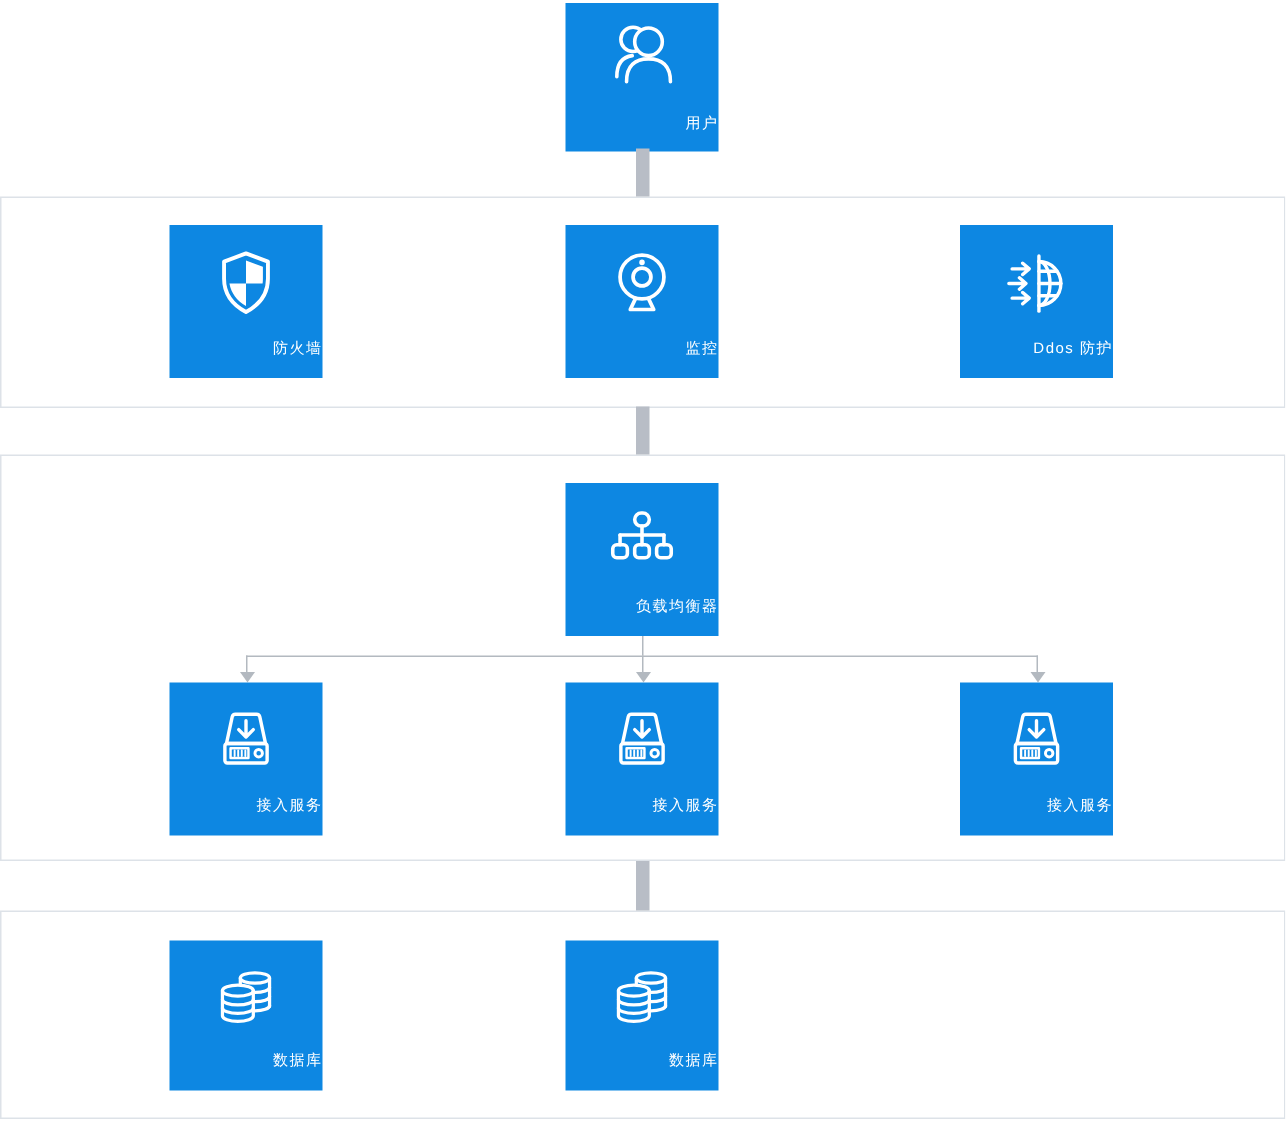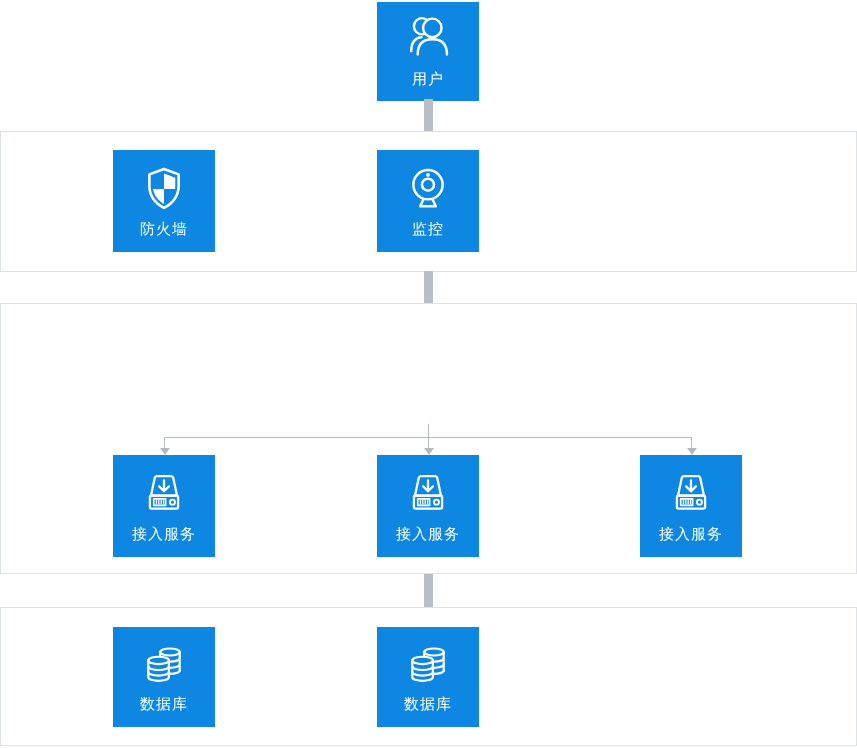--- a/index.html
+++ b/index.html
@@ -24,22 +24,22 @@
     z-index:2;
   }
   .node.small{height:99px;}
   .node .icon{
     position:absolute;top:13px;left:0;width:100%;
     display:flex;justify-content:center;
   }
   .node.small .icon{top:8px;}
   .node .label{
     position:absolute;left:0;bottom:13px;width:100%;
-    text-align:center;color:var(--text-white);
-    font-size:15px;letter-spacing:1px;white-space:nowrap;
+    text-align:right;color:var(--text-white);
+    font-size:10px;letter-spacing:1px;white-space:nowrap;
   }
   .node.small .label{bottom:12px;}
   .tree-line{position:absolute;background:var(--line-gray);z-index:1;}
   .arrow-down{
     position:absolute;width:0;height:0;z-index:1;
     border-left:5px solid transparent;
     border-right:5px solid transparent;
     border-top:7px solid var(--line-gray);
   }
   .wfill{fill:#fff;stroke:none;}
@@ -95,21 +95,51 @@
     <span class="icon">
       <svg width="52" height="52" viewBox="0 0 48 48" fill="none" stroke="#fff" stroke-width="2.4" stroke-linecap="round" stroke-linejoin="round">
         <path d="M24 5.5 L37.5 10.5 V21 C37.5 30.5 32 37.2 24 41.5 C16 37.2 10.5 30.5 10.5 21 V10.5 Z"></path>
         <path class="wfill" d="M24 9.8 L34.4 13.7 L34.4 21 C34.4 22 34.35 23 34.2 24 H24 Z"></path>
         <path class="wfill" d="M24 24 H13.8 C14.9 30 18.4 34.6 24 37.9 Z"></path>
       </svg>
     </span>
     <span class="label">防火墙</span>
   </div>
 
-
+  <div class="node" style="left:640px;top:150px">
+    <span class="icon">
+      <svg width="52" height="52" viewBox="0 0 48 48" fill="none" stroke="#fff" stroke-width="2.1" stroke-linecap="round" stroke-linejoin="round">
+        <path d="M25.5 7 V41"></path>
+        <path d="M25.5 10.5 A13.5 13.5 0 0 1 25.5 37.5"></path>
+        <path d="M25.5 10.5 A6.8 13.5 0 0 1 25.5 37.5"></path>
+        <path d="M25.5 16.5 H36.5"></path>
+        <path d="M25.5 24 H39"></path>
+        <path d="M25.5 31.5 H36.5"></path>
+        <path d="M9 15 H19 M15.5 11.5 L19.5 15 L15.5 18.5"></path>
+        <path d="M7 24 H17 M13.5 20.5 L17.5 24 L13.5 27.5"></path>
+        <path d="M9 33 H19 M15.5 29.5 L19.5 33 L15.5 36.5"></path>
+      </svg>
+    </span>
+    <span class="label">Ddos 防护</span>
+  </div>
+
+  <div class="node" style="left:377px;top:322px">
+    <span class="icon">
+      <svg width="52" height="52" viewBox="0 0 48 48" fill="none" stroke="#fff" stroke-width="2.2" stroke-linecap="round" stroke-linejoin="round">
+        <rect x="19.5" y="6.5" width="9" height="8" rx="4"></rect>
+        <path d="M24 14.5 V20"></path>
+        <path d="M10.5 20 H37.5"></path>
+        <path d="M10.5 20 V26 M24 20 V26 M37.5 20 V26"></path>
+        <rect x="6" y="26" width="9" height="8" rx="2.5"></rect>
+        <rect x="19.5" y="26" width="9" height="8" rx="2.5"></rect>
+        <rect x="33" y="26" width="9" height="8" rx="2.5"></rect>
+      </svg>
+    </span>
+    <span class="label">负载均衡器</span>
+  </div>
 
   <div class="node" style="left:113px;top:455px">
     <span class="icon">
       <svg width="52" height="52" viewBox="0 0 48 48" fill="none" stroke="#fff" stroke-width="2.1" stroke-linecap="round" stroke-linejoin="round">
         <path d="M17.5 7.5 H30.5 C31.5 7.5 32.3 8.2 32.5 9.1 L36 25.5 H12 L15.5 9.1 C15.7 8.2 16.5 7.5 17.5 7.5 Z"></path>
         <rect x="11" y="25.5" width="26" height="12" rx="1.5"></rect>
         <path d="M24 11.5 V21.5 M19.5 17 L24 21.5 L28.5 17"></path>
         <rect x="14.5" y="28.5" width="11" height="6" stroke-width="1.5"></rect>
         <path d="M17 29.8 V33.2 M19.2 29.8 V33.2 M21.4 29.8 V33.2 M23.6 29.8 V33.2" stroke-width="1.2"></path>
         <circle cx="31.8" cy="31.5" r="2.3" stroke-width="1.8"></circle>

